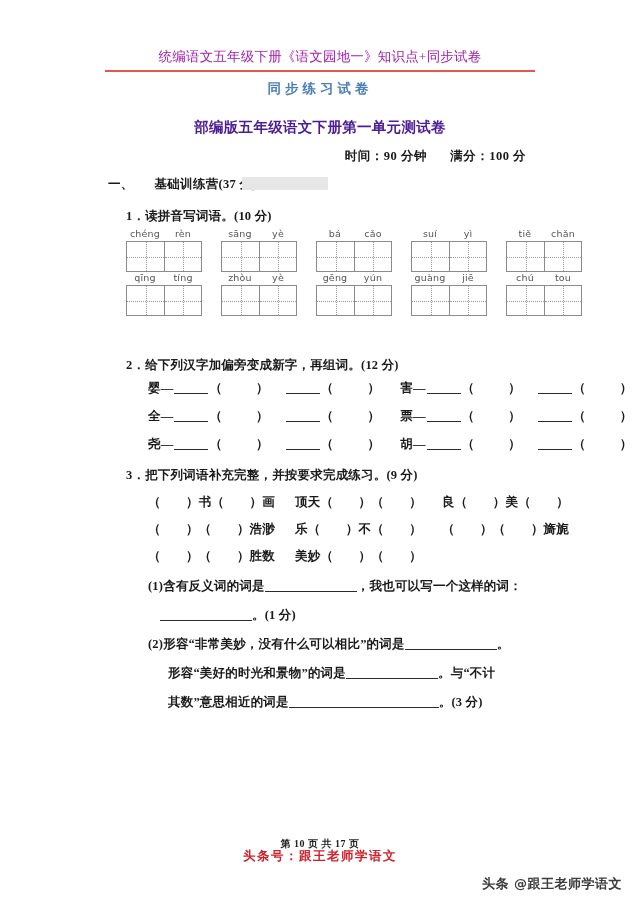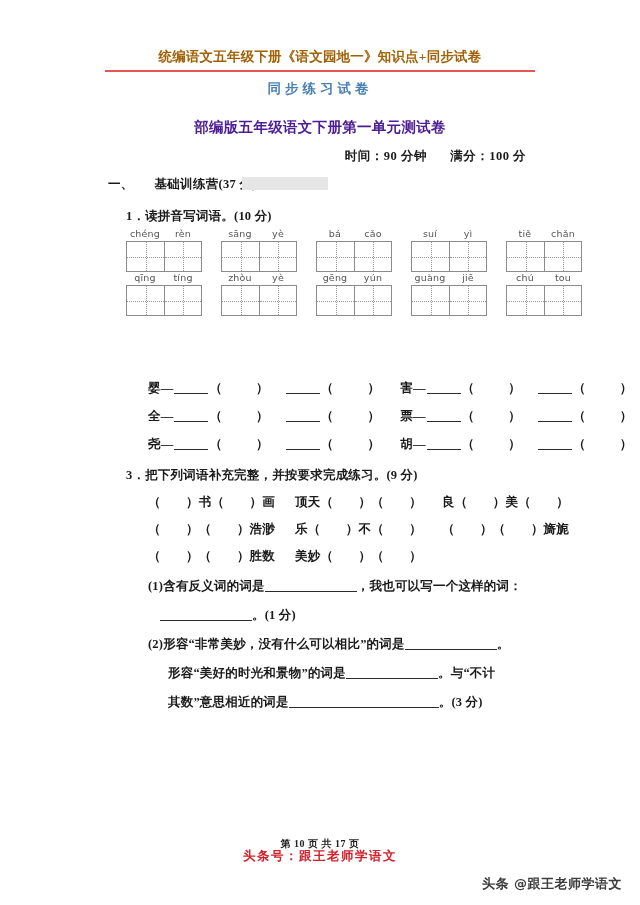--- a/index.html
+++ b/index.html
@@ -24,23 +24,23 @@
     background: #fff;
   }
 
   
   .doc-title {
     position: absolute;
     left: 0; right: 0;
     top: 48px;
     text-align: center;
     font-size: 13.5px;
-    font-weight: 700;
-    letter-spacing: 0.2px;
-    color: #a16207;
+    font-weight: 400;
+    letter-spacing: 0.2px;
+    color: #a21caf;
   }
   .title-rule {
     position: absolute;
     left: 105px;
     right: 105px;
     top: 70px;
     height: 2px;
     background: #e8554d;
   }
   .sub-title {
@@ -370,20 +370,21 @@
         <span>chú</span>
         <span>tou</span>
       </div>
       <div class="tzg">
         <div class="tzg-cell"></div>
         <div class="tzg-cell"></div>
       </div>
     </div>
   </div>
 
+  <div class="q-head" id="q2-head">2．给下列汉字加偏旁变成新字，再组词。(12 分)</div>
 
   <div class="radical-row" id="rad-row-1">
     <span>婴</span><span>—</span><span class="blank-line"></span><span>（</span><span class="paren-wide"></span><span>）</span><span class="col-gap"></span><span class="blank-line"></span><span>（</span><span class="paren-wide"></span><span>）</span><span class="grp-gap"></span><span>害</span><span>—</span><span class="blank-line"></span><span>（</span><span class="paren-wide"></span><span>）</span><span class="col-gap"></span><span class="blank-line"></span><span>（</span><span class="paren-wide"></span><span>）</span>
   </div>
 
   <div class="radical-row" id="rad-row-2">
     <span>全</span><span>—</span><span class="blank-line"></span><span>（</span><span class="paren-wide"></span><span>）</span><span class="col-gap"></span><span class="blank-line"></span><span>（</span><span class="paren-wide"></span><span>）</span><span class="grp-gap"></span><span>票</span><span>—</span><span class="blank-line"></span><span>（</span><span class="paren-wide"></span><span>）</span><span class="col-gap"></span><span class="blank-line"></span><span>（</span><span class="paren-wide"></span><span>）</span>
   </div>
 
   <div class="radical-row" id="rad-row-3">

